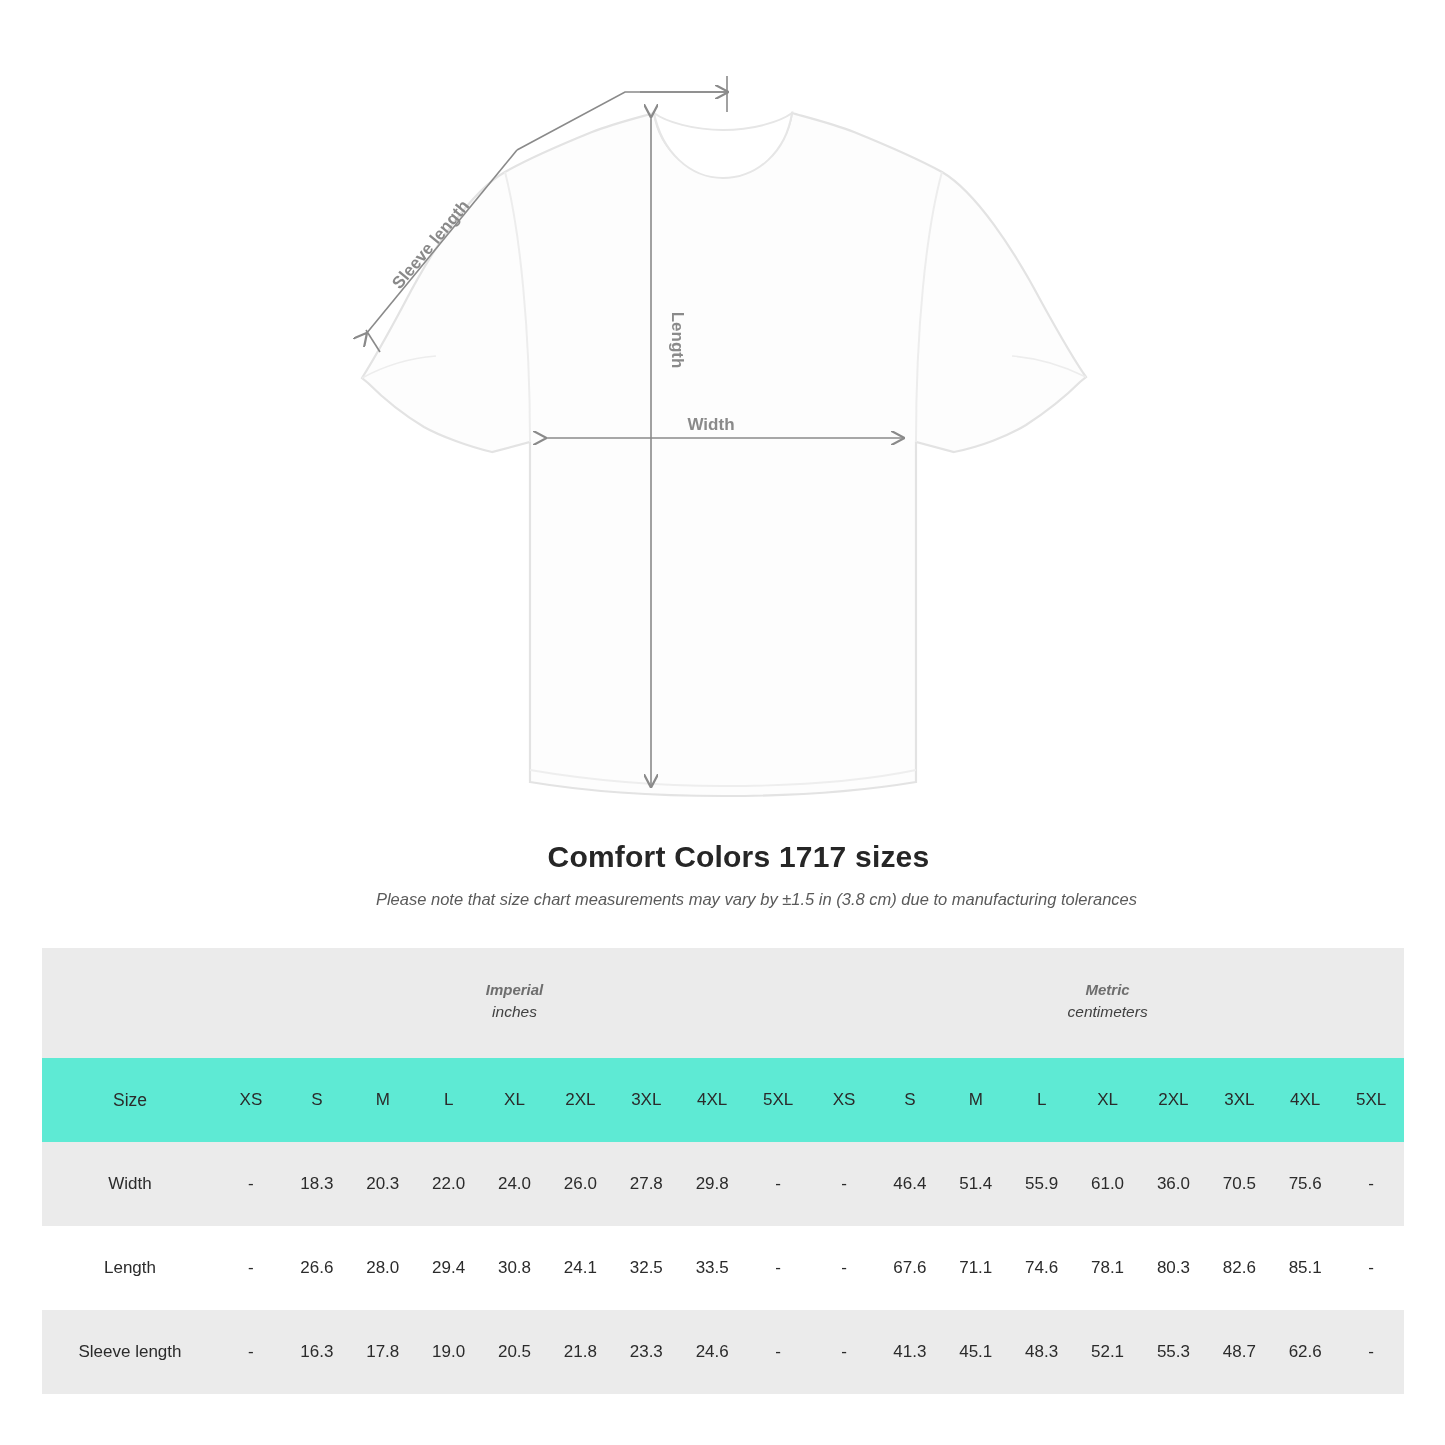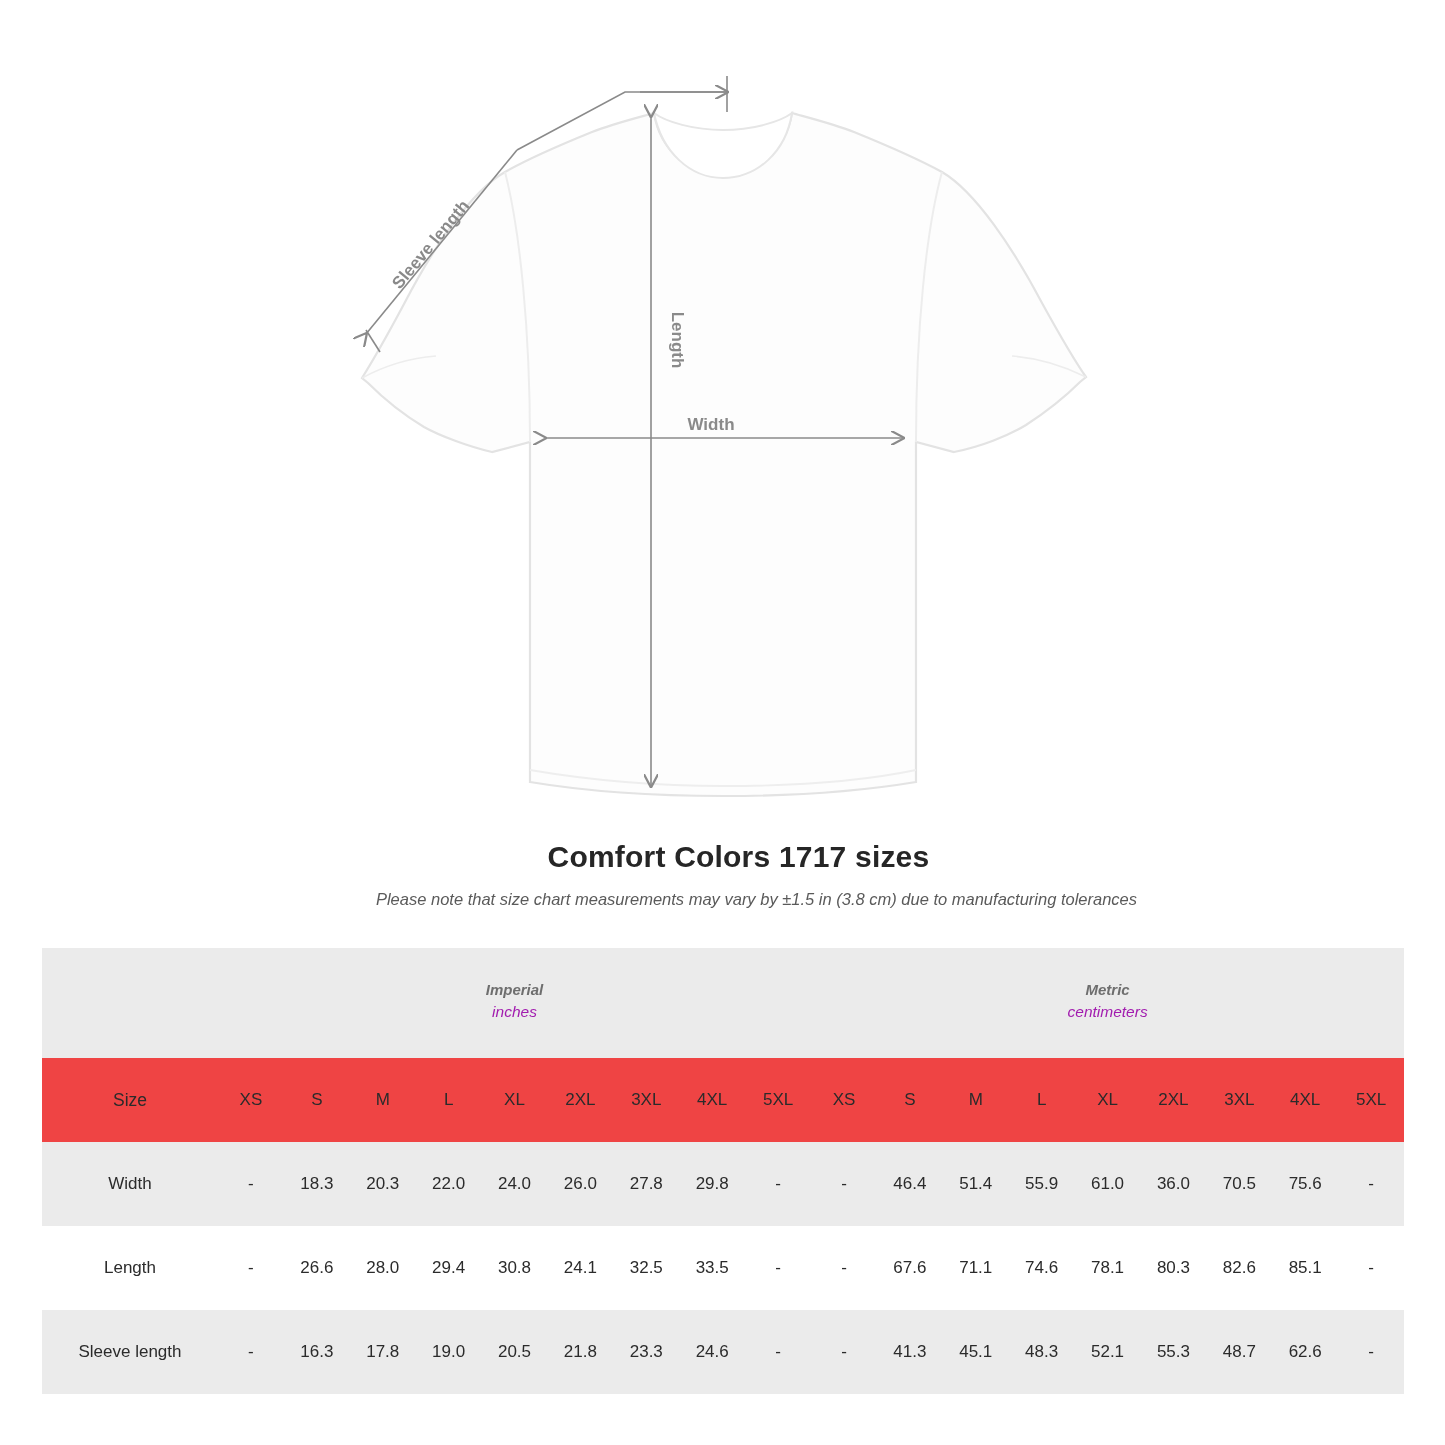--- a/index.html
+++ b/index.html
@@ -74,27 +74,27 @@
   .unit-name {
     font-size: 15px;
     font-style: italic;
     font-weight: bold;
     color: #6e6e6e;
     line-height: 1.25;
   }
   .unit-sub {
     font-size: 15.5px;
     font-style: italic;
-    color: #a21caf;
+    color: #404040;
     line-height: 1.6;
   }
   
   .size-row td {
     height: 84px;
-    background: #ef4444;
+    background: #5eead4;
     font-size: 17px;
     font-weight: bold;
     color: #2b2b2b;
   }
   .size-row td.rowlabel { font-size: 17.5px; }
   
   tr.data td {
     height: 84px;
     font-size: 17px;
     color: #2b2b2b;

